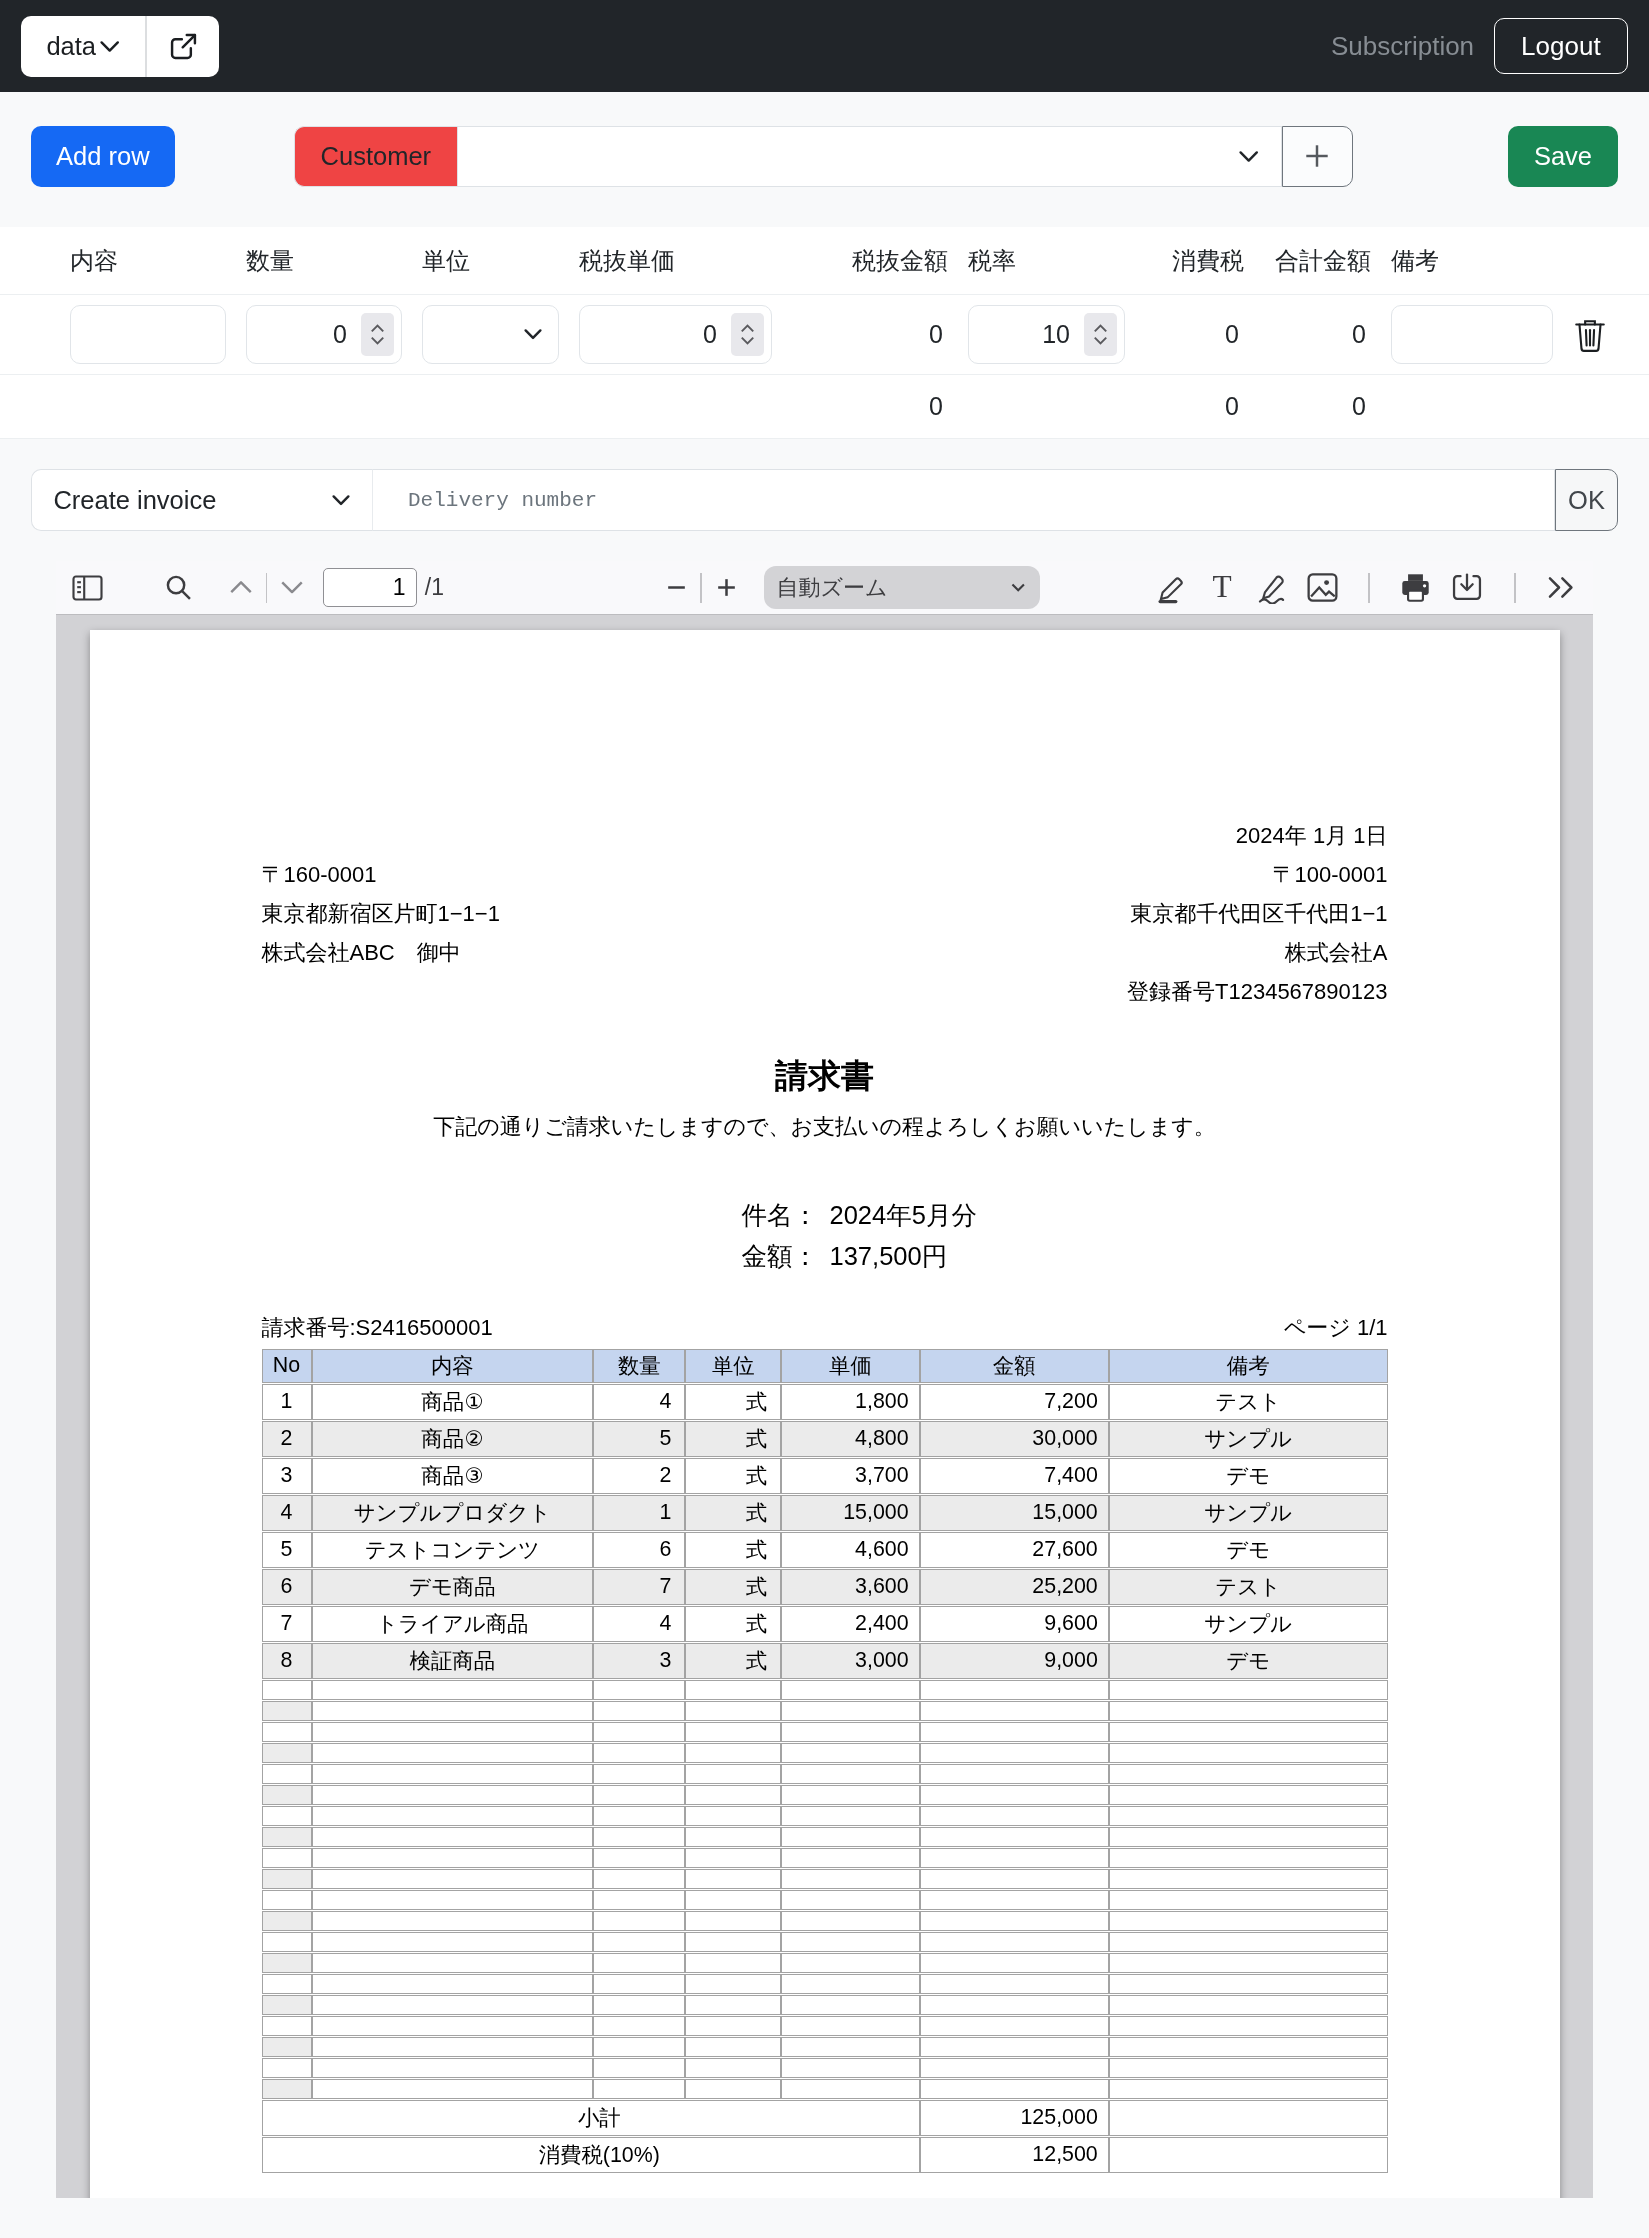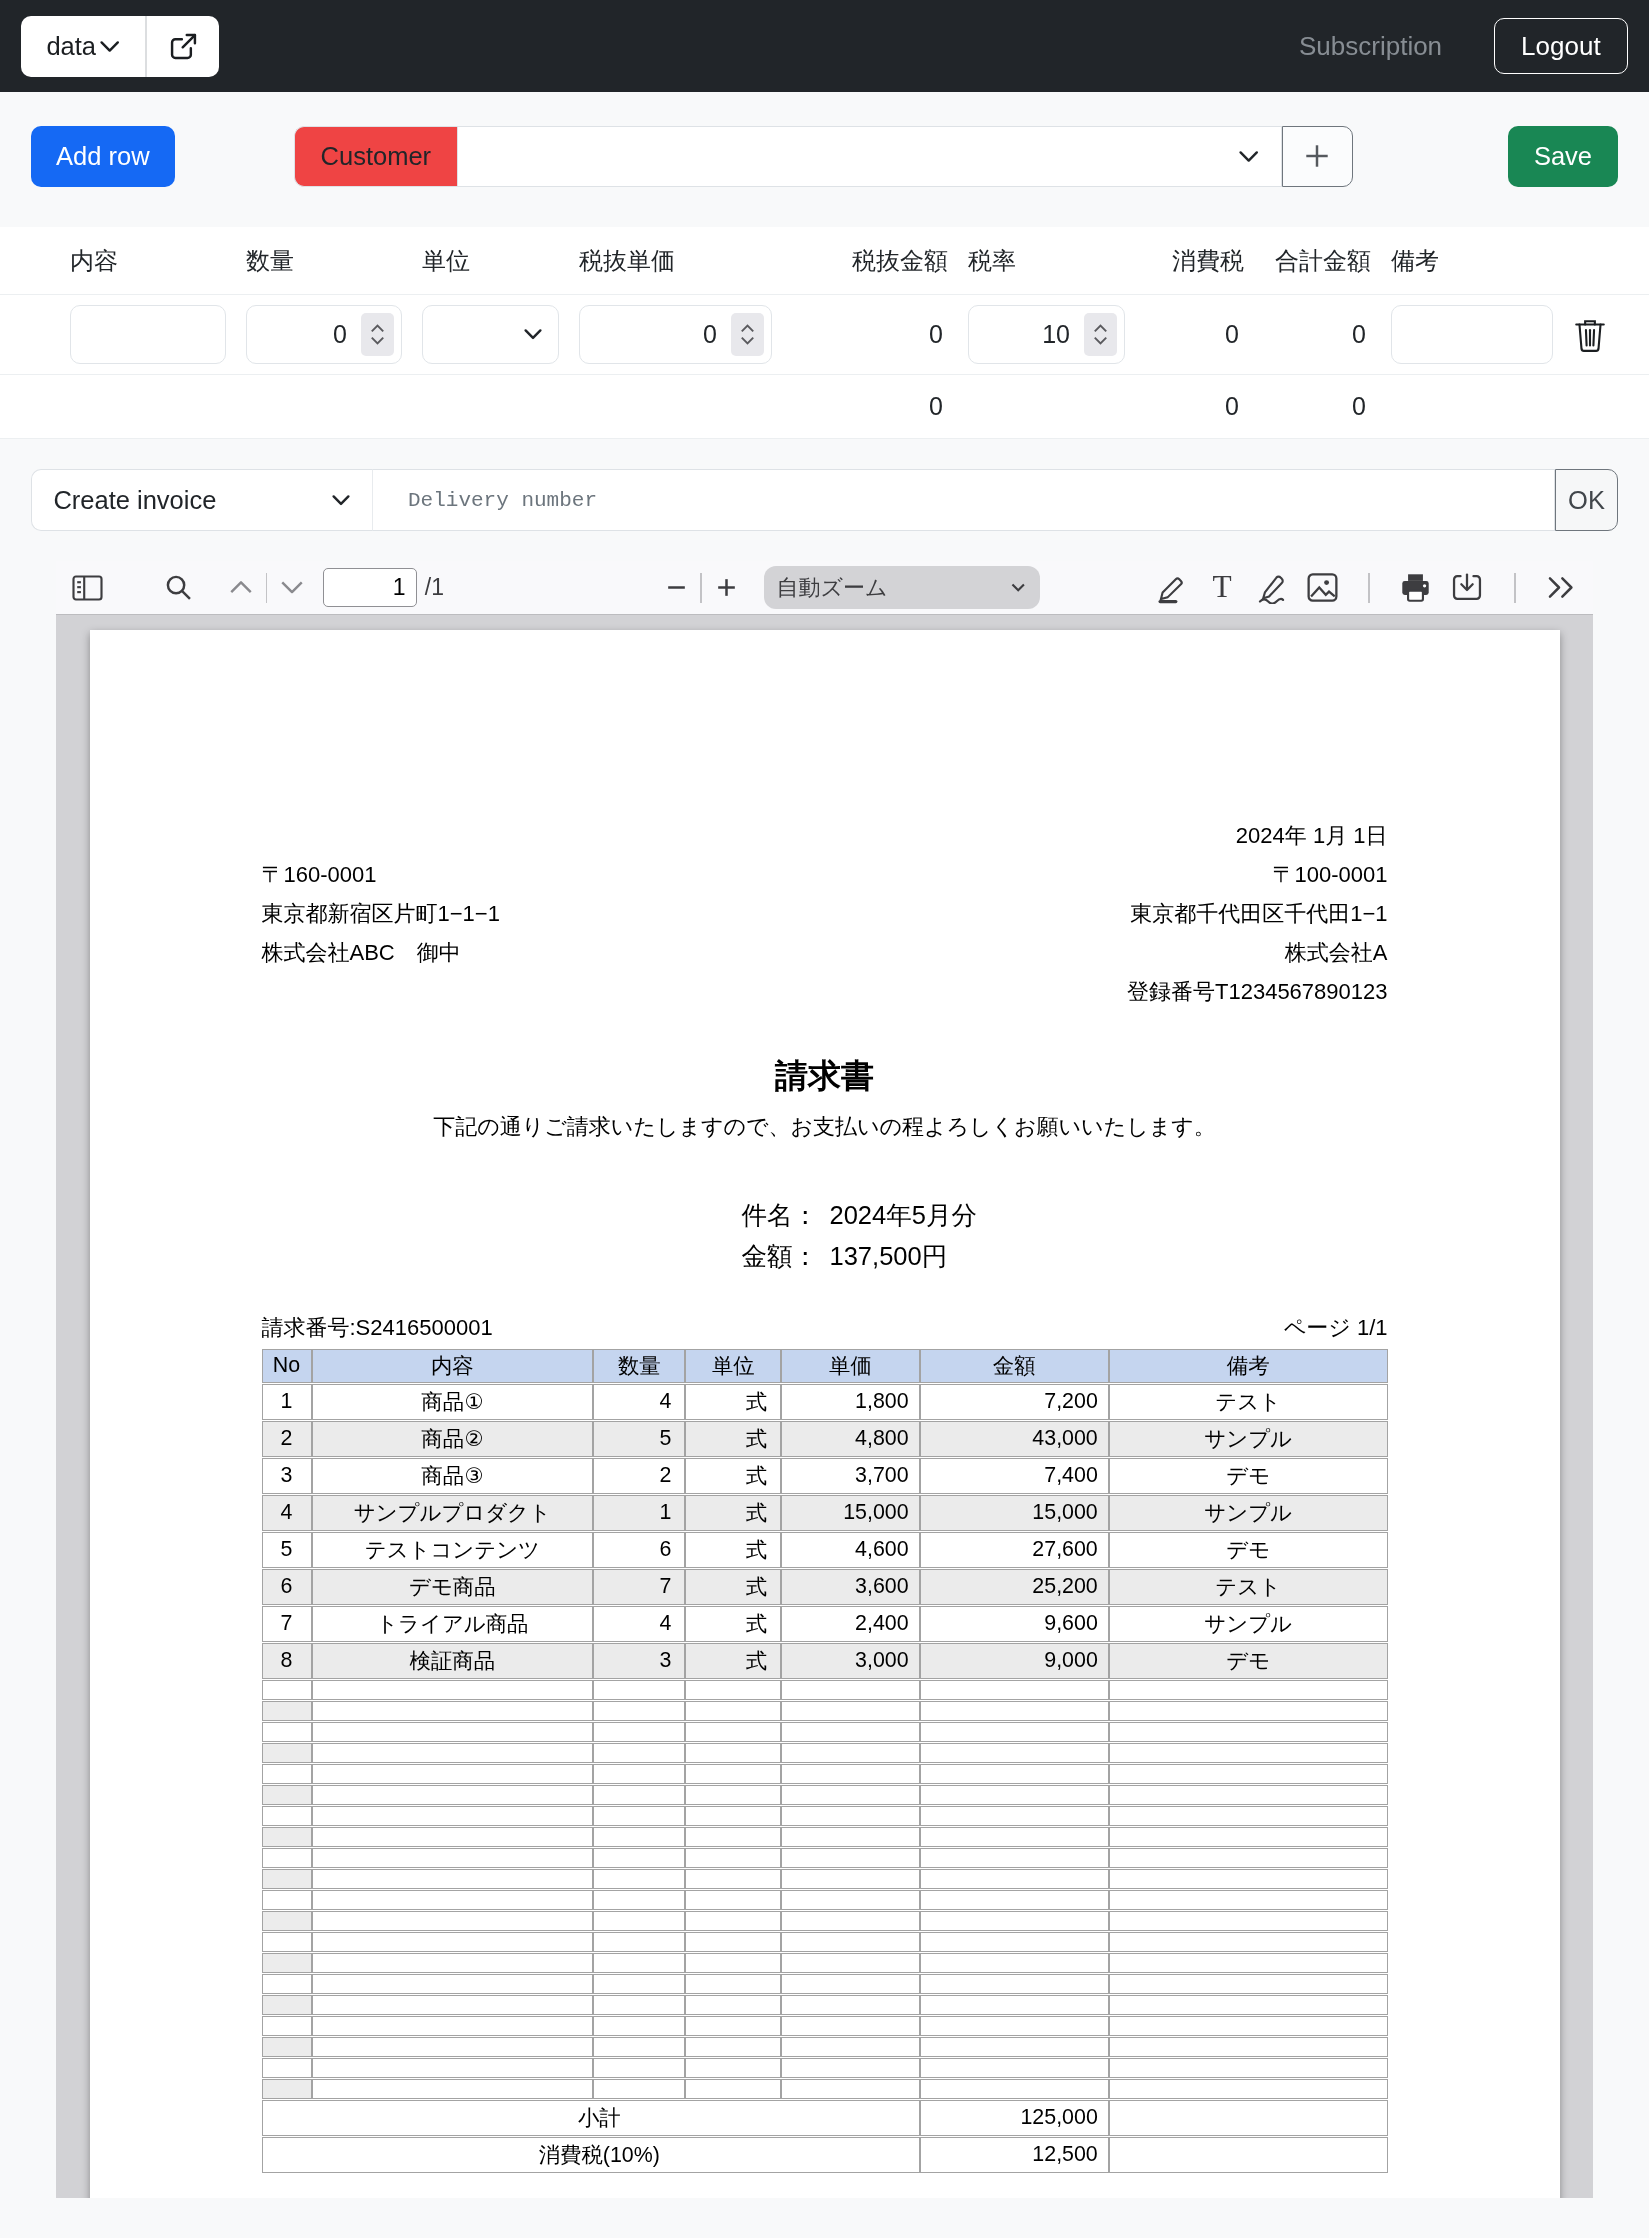--- a/index.html
+++ b/index.html
@@ -11,21 +11,21 @@
     color:#212529;
   }
   svg { display:block; }
 
   
   .navbar { height:92px; background:#212529; display:flex; align-items:center; padding:0 21.4px; }
   .app-menu { background:#fff; border-radius:10px; height:61px; display:flex; align-items:stretch; overflow:hidden; }
   .app-menu-main { display:flex; align-items:center; gap:3px; padding:0 25px; font-size:25.5px; color:#1b1e21; cursor:pointer; }
   .app-menu-sep { width:1.6px; background:#dcdee0; }
   .app-menu-link { width:72px; display:flex; align-items:center; justify-content:center; cursor:pointer; }
-  .nav-right { margin-left:auto; display:flex; align-items:center; gap:52px; }
+  .nav-right { margin-left:auto; display:flex; align-items:center; gap:20px; }
   .subscription { color:#878d93; font-size:26px; }
   .logout-btn { background:transparent; color:#fff; font-size:26px; border:1.6px solid #fff; border-radius:10px; padding:11.5px 26px; font-family:inherit; }
 
   
   .controls-row { margin:28px 31px 0; height:72px; display:flex; align-items:center; }
   .btn { border:none; font-family:inherit; border-radius:10px; font-size:25.5px; }
   .add-row-btn { background:#1569f4; color:#fff; height:61px; padding:0 25px; }
   .customer-group { margin-left:119px; width:1059px; height:61px; display:flex; align-items:stretch; }
   .customer-label { background:#ef4444; border:0.8px solid #dee2e6; border-right:none; border-radius:10px 0 0 10px; display:flex; align-items:center; padding:0 26px; font-size:25.5px; }
   .customer-select { flex:1; background:#fff; border:0.8px solid #dee2e6; display:flex; align-items:center; justify-content:space-between; padding:0 21.4px; font-size:25px; }
@@ -409,21 +409,21 @@
               <td>1,800</td>
               <td>7,200</td>
               <td>テスト</td>
           </tr>
           <tr class="data">
             <td>2</td>
               <td>商品②</td>
               <td>5</td>
               <td>式</td>
               <td>4,800</td>
-              <td>43,000</td>
+              <td>30,000</td>
               <td>サンプル</td>
           </tr>
           <tr class="data">
             <td>3</td>
               <td>商品③</td>
               <td>2</td>
               <td>式</td>
               <td>3,700</td>
               <td>7,400</td>
               <td>デモ</td>

